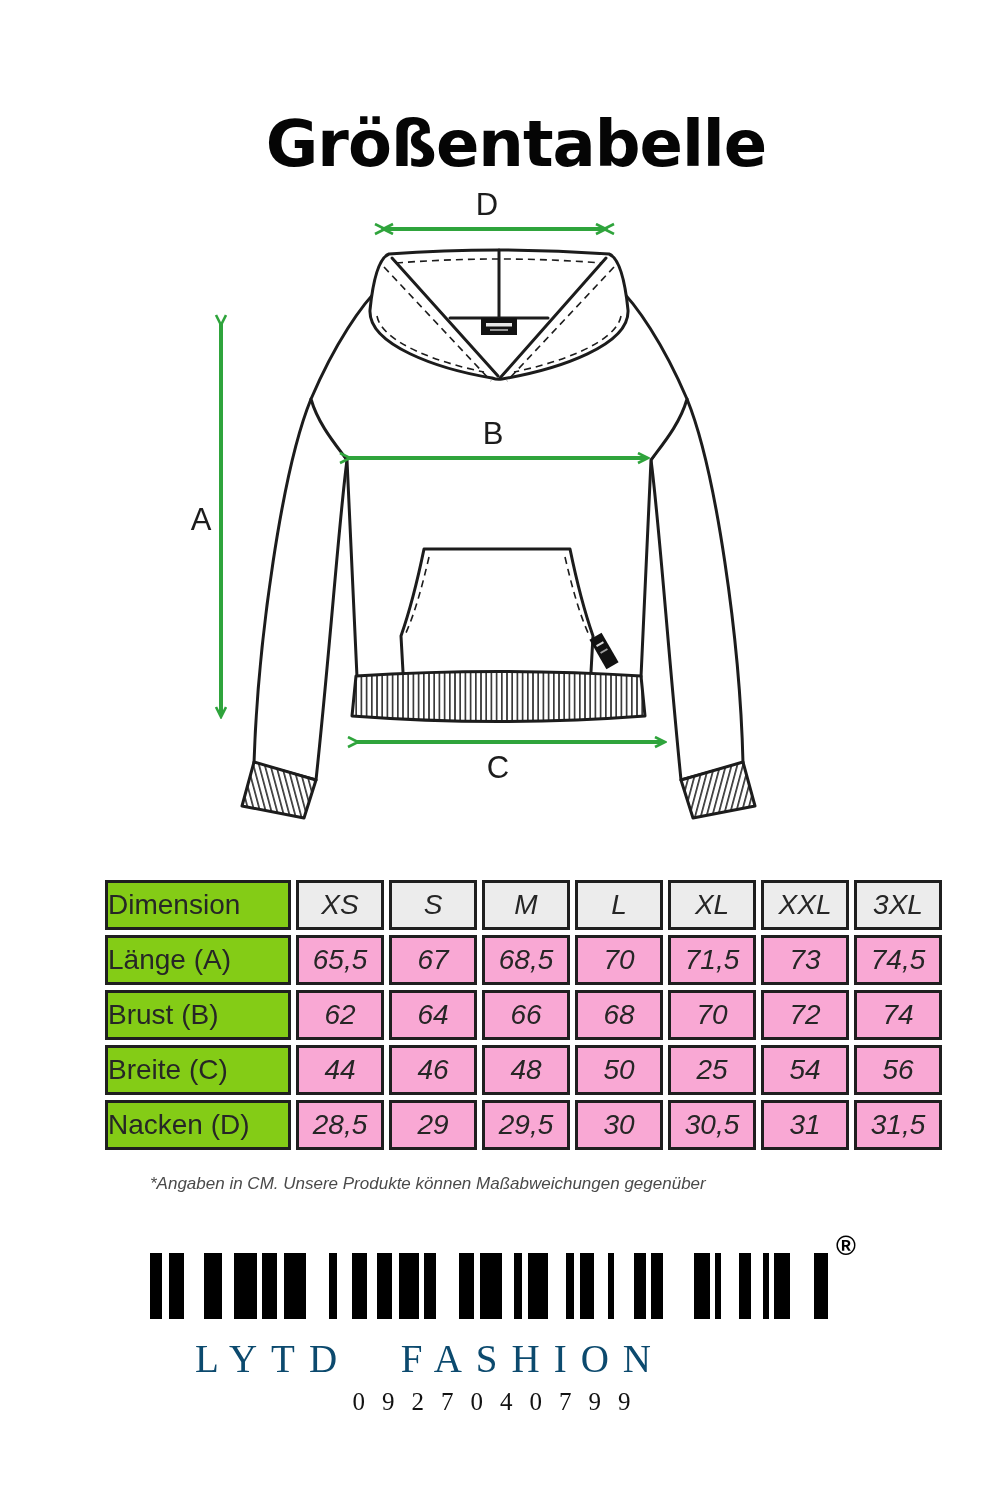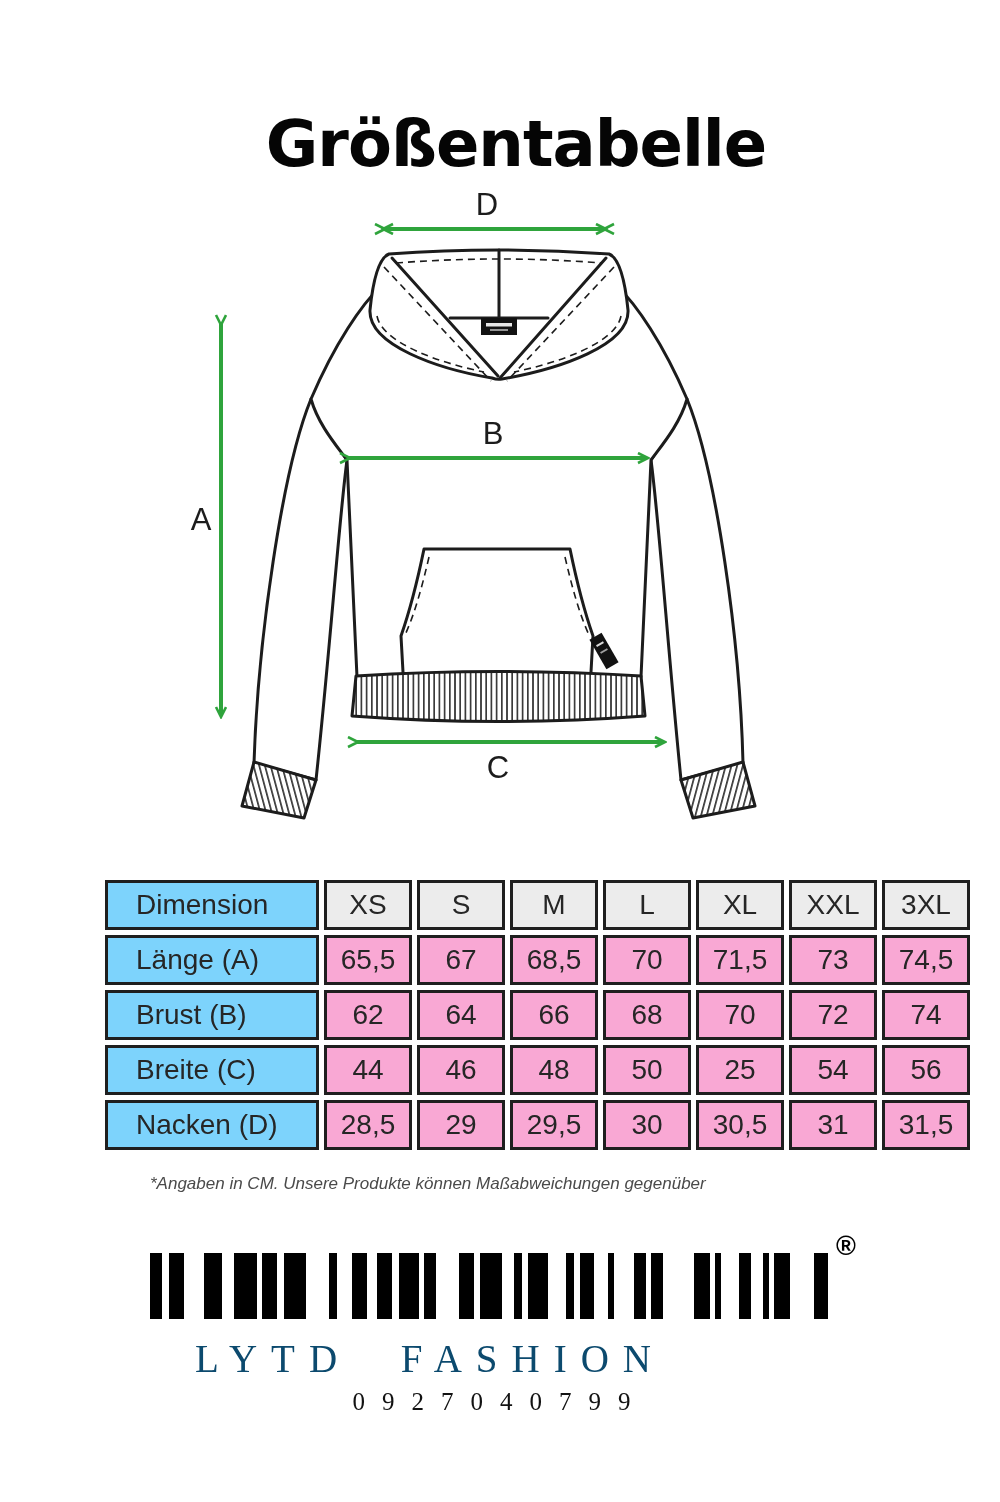--- a/index.html
+++ b/index.html
@@ -19,22 +19,22 @@
   .fillw{fill:#ffffff;}
   .dash{fill:none;stroke:var(--ink);stroke-width:1.6;stroke-dasharray:7 5;}
   .ga{stroke:var(--green);stroke-width:4;fill:none;}
   .dim-letter{font-family:"Liberation Sans",sans-serif;font-size:31px;fill:var(--ink);}
 
   
   .size-table{position:absolute;top:875px;left:100px;border-collapse:separate;
     border-spacing:5px;table-layout:fixed;}
   .size-table td,.size-table th{border:3px solid #1f1f1f;height:44px;
     font-size:28px;font-weight:400;color:#262626;text-align:center;padding:0;}
-  .size-table .dim-col{width:180px;text-align:left;padding-left:28px;background:#7dd3fc;}
-  .size-table .size-col{width:82px;}
+  .size-table .dim-col{width:180px;text-align:left;padding-left:0;background:#84cc16;}
+  .size-table .size-col{width:82px;font-style:italic;}
   .size-table thead td{background:#ececec;}
   .size-table tbody td.val{background:#f9a8d4;}
 
   .disclaimer{position:absolute;top:1172px;left:150px;width:700px;
     font-family:Liberation Sans, sans-serif;font-style:italic;font-size:17px;
     line-height:1.45;color:#4a4a4a;}
 
   .barcode{position:absolute;top:1253px;left:150px;width:678px;height:66px;
     display:flex;align-items:stretch;}
   .barcode .bar{background:#000;height:100%;flex:none;}

